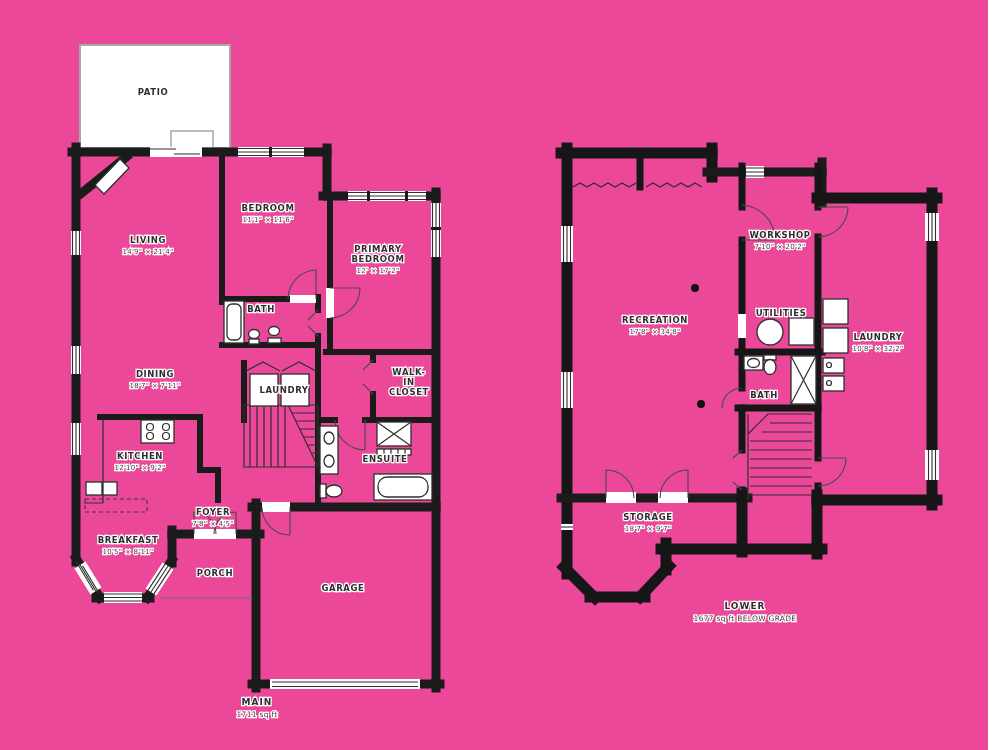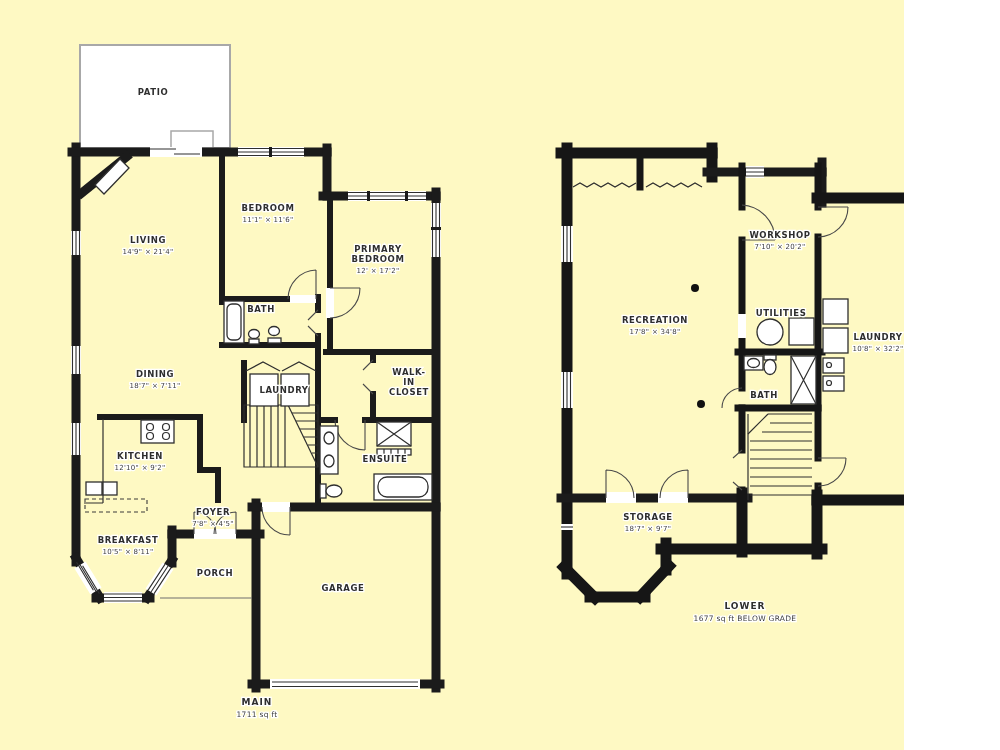--- a/index.html
+++ b/index.html
@@ -1,16 +1,16 @@
 <!DOCTYPE html>
 <html><head>
 <meta charset="utf-8">
 <style>
   html,body{margin:0;padding:0;background:#fff;}
-  .canvas{position:relative;width:904px;height:750px;background:#fef9c3;overflow:hidden;
+  .canvas{position:relative;width:988px;height:750px;background:#ec4899;overflow:hidden;
           font-family:"DejaVu Sans",sans-serif;}
   svg{display:block;}
   
   .w9{stroke:#1b1b1b;stroke-width:9;fill:none;stroke-linecap:square;}
   .w6{stroke:#1b1b1b;stroke-width:6;fill:none;stroke-linecap:square;}
   .w11{stroke:#161616;stroke-width:11;fill:none;stroke-linecap:square;}
   .w7{stroke:#161616;stroke-width:7;fill:none;stroke-linecap:square;}
   
   .thin{stroke:#2f2f2f;stroke-width:1.2;fill:none;}
   .fix{stroke:#2f2f2f;stroke-width:1.3;fill:#ffffff;}

